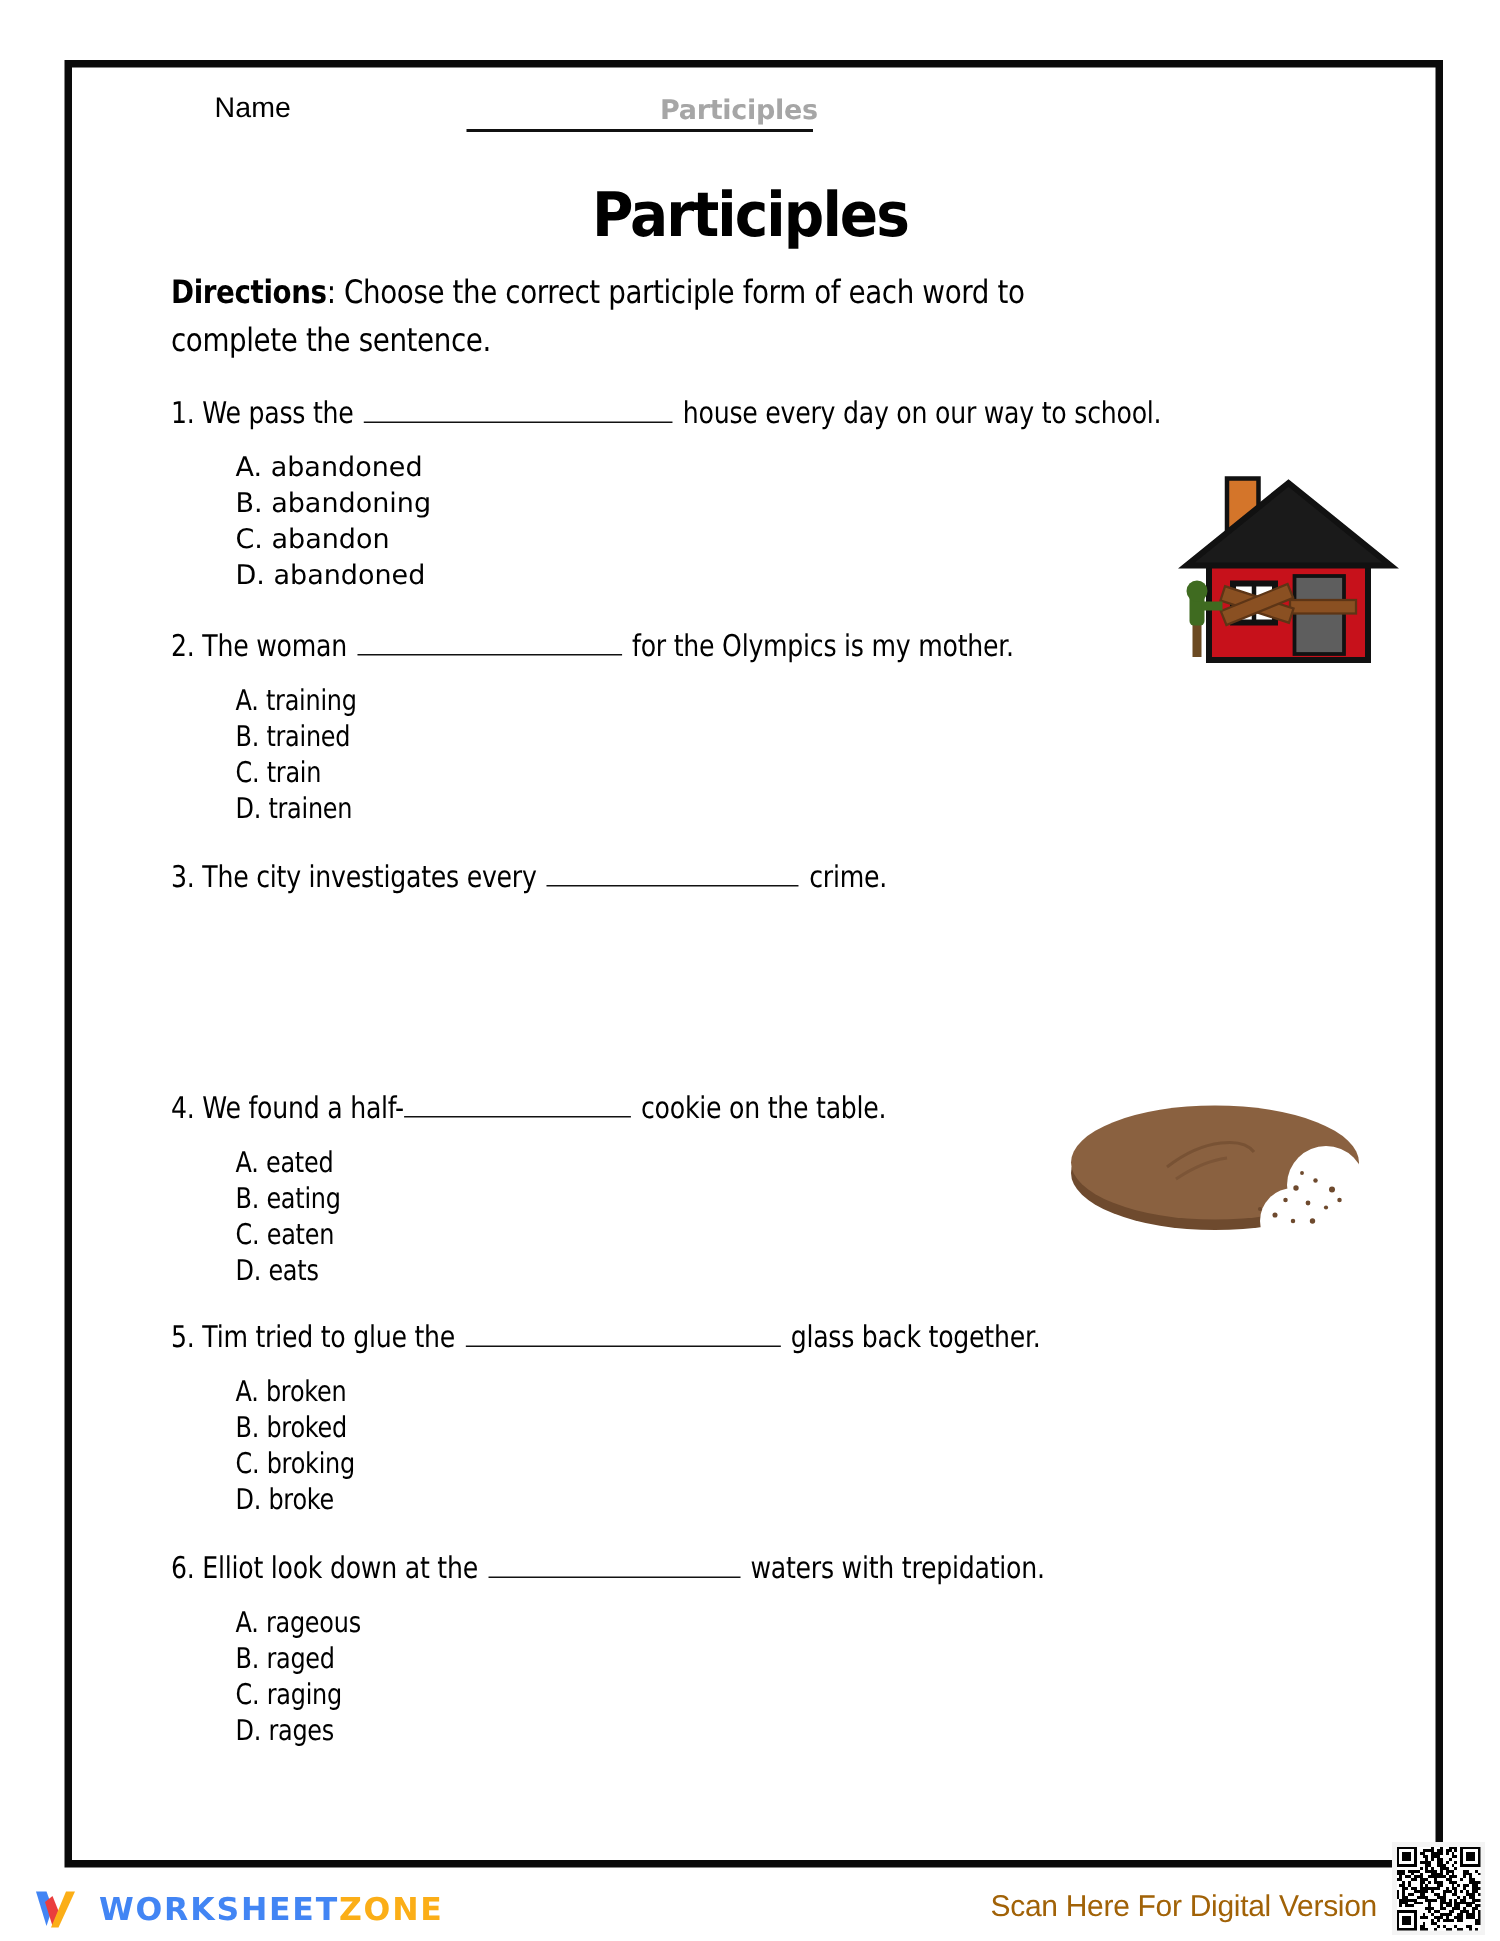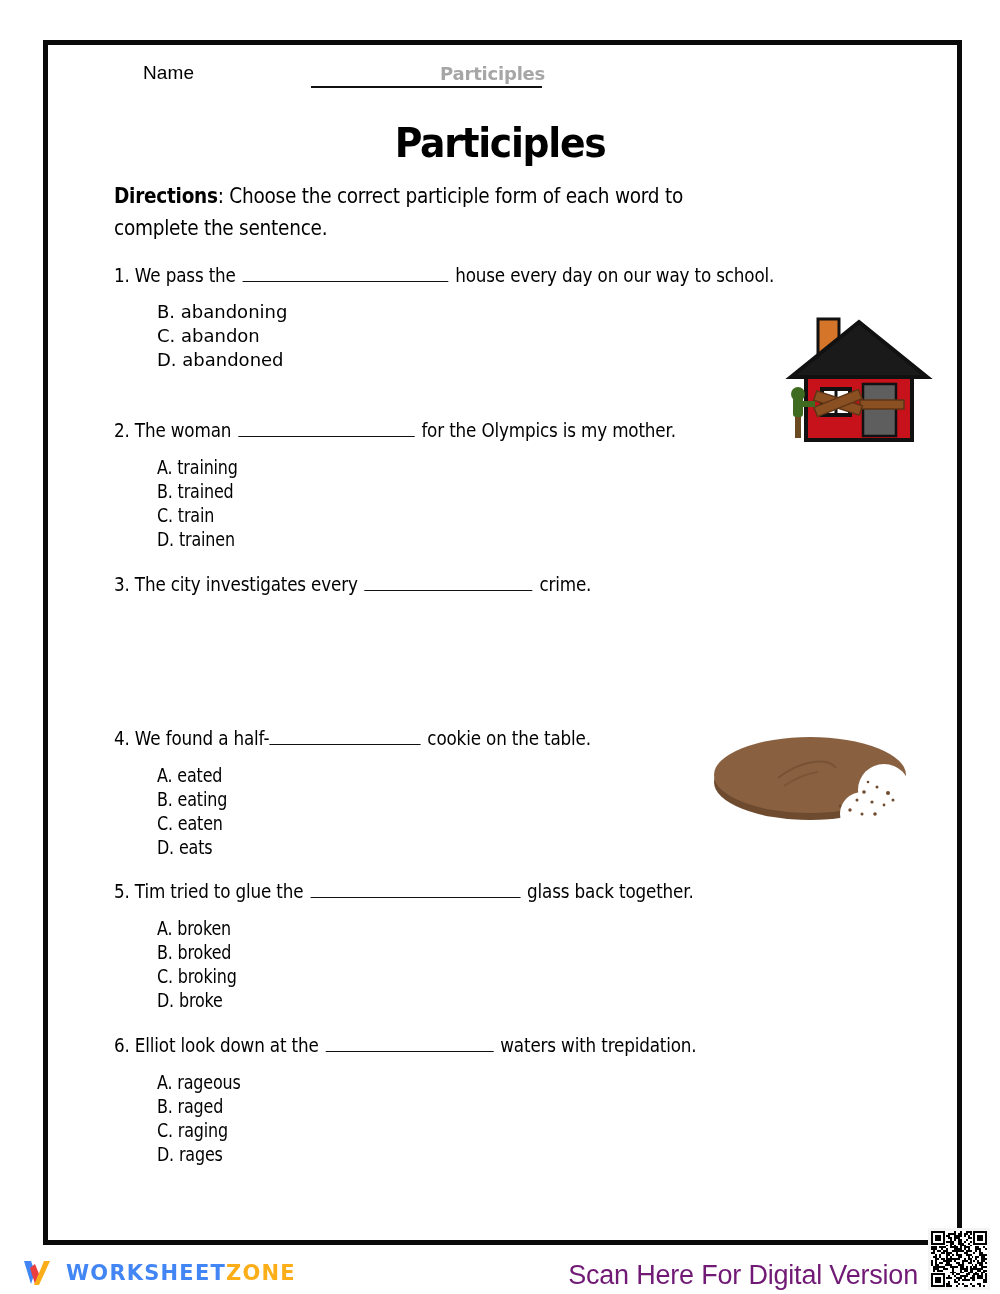--- a/index.html
+++ b/index.html
@@ -152,23 +152,23 @@
     font-family: "DejaVu Sans", sans-serif;
     letter-spacing: 1.2px;
   }
   .logo-worksheet { color: #4285f4; }
   .logo-zone { color: #fbae17; }
 
   .scan-text {
     position: absolute;
     right: 82px;
     top: 1260px;
-    font-size: 27px;
+    font-size: 20px;
     font-family: "Liberation Sans", sans-serif;
-    color: #701a75;
+    color: #a16207;
     letter-spacing: -0.2px;
   }
   .qr-box {
     position: absolute;
     left: 928px;
     top: 1228px;
     width: 62px;
     height: 62px;
     background: #f4f4f4;
     padding: 3px;
@@ -189,20 +189,21 @@
 <div class="worksheet-title">Participles</div>
 
 <div class="directions">
   <b>Directions</b><span>: Choose the correct participle form of each word to complete the sentence.</span>
 </div>
 
 <div id="questions-root">
     <div class="question-block" style="top: 263px;">
       <div class="q-line"><span class="q-num">1. </span><span>We pass the </span><span class="blank" style="width: 245px;"></span><span> house every day on our way to school.</span></div>
       <div class="options wide">
+        <div class="option">A. abandoned</div>
         <div class="option">B. abandoning</div>
         <div class="option">C. abandon</div>
         <div class="option">D. abandoned</div>
       </div>
     </div>
     <div class="question-block" style="top: 418px;">
       <div class="q-line"><span class="q-num">2. </span><span>The woman </span><span class="blank" style="width: 210px;"></span><span> for the Olympics is my mother.</span></div>
       <div class="options">
         <div class="option">A. training</div>
         <div class="option">B. trained</div>

